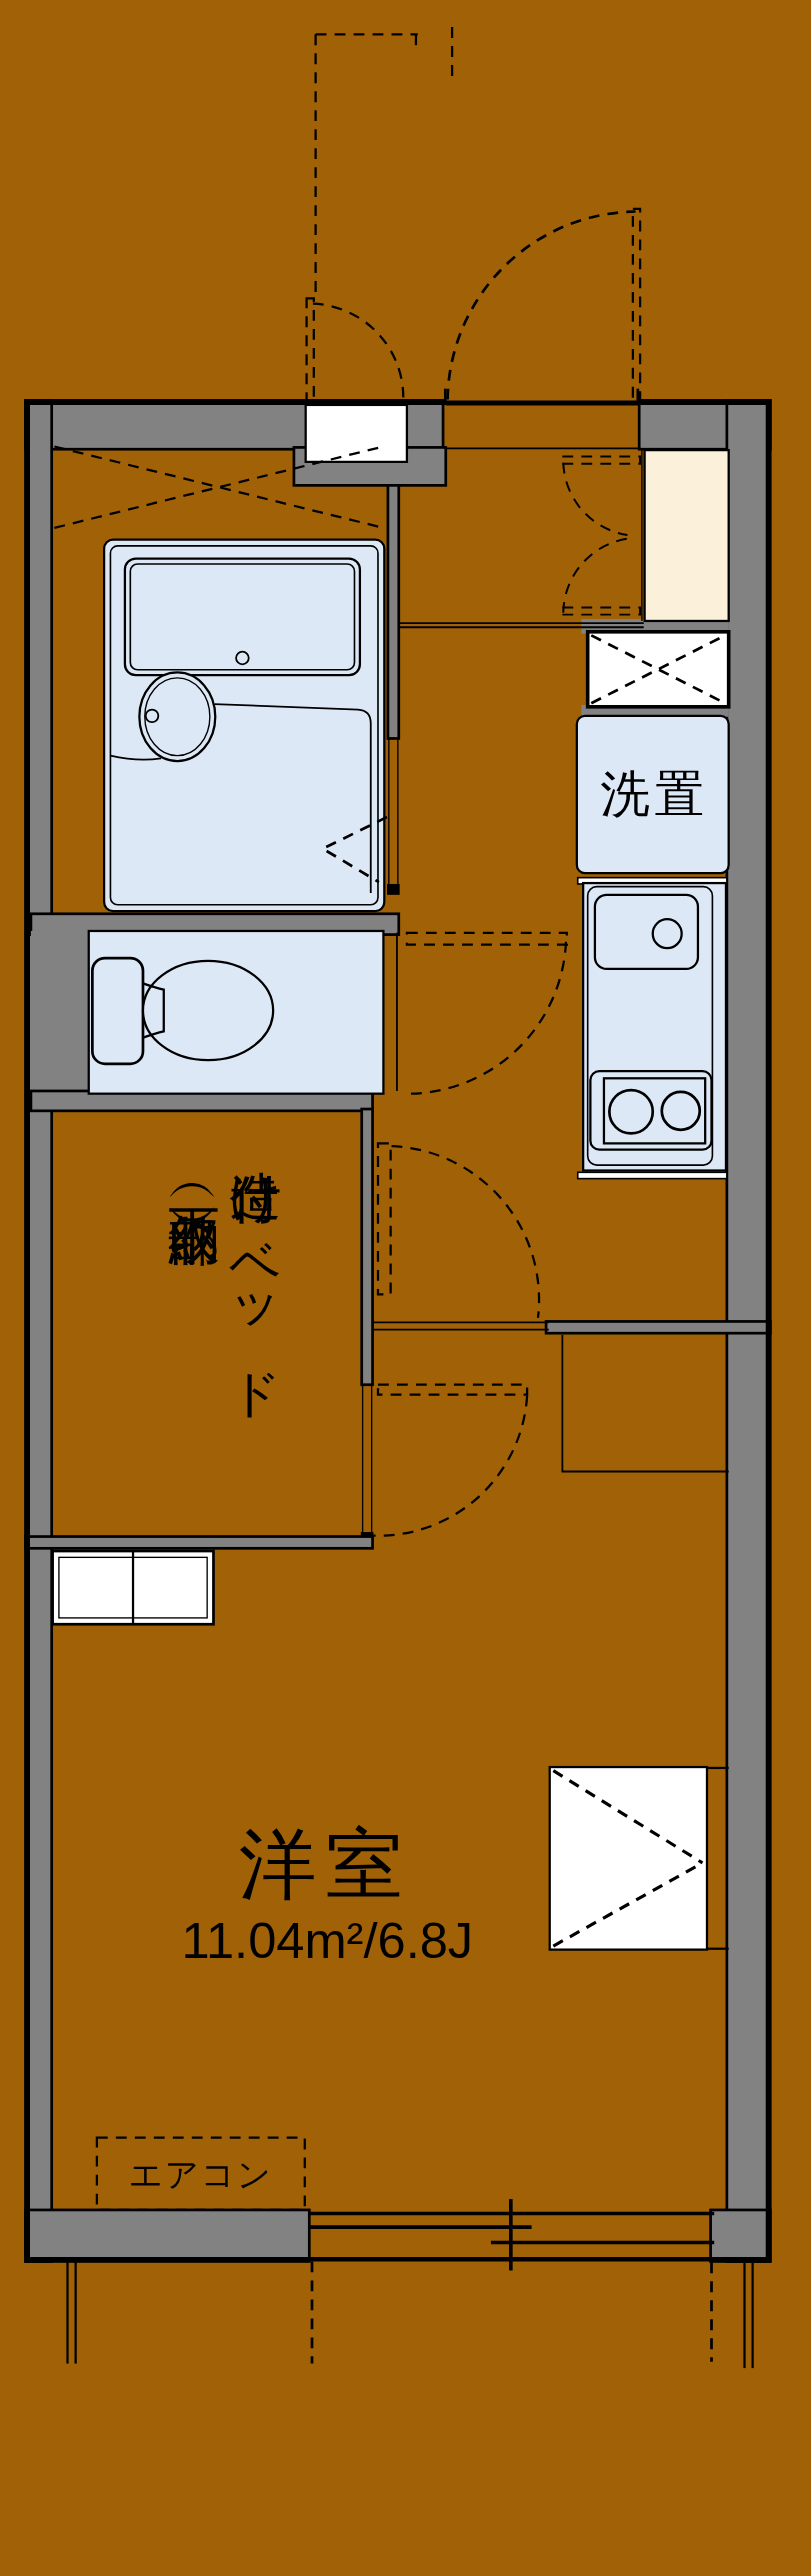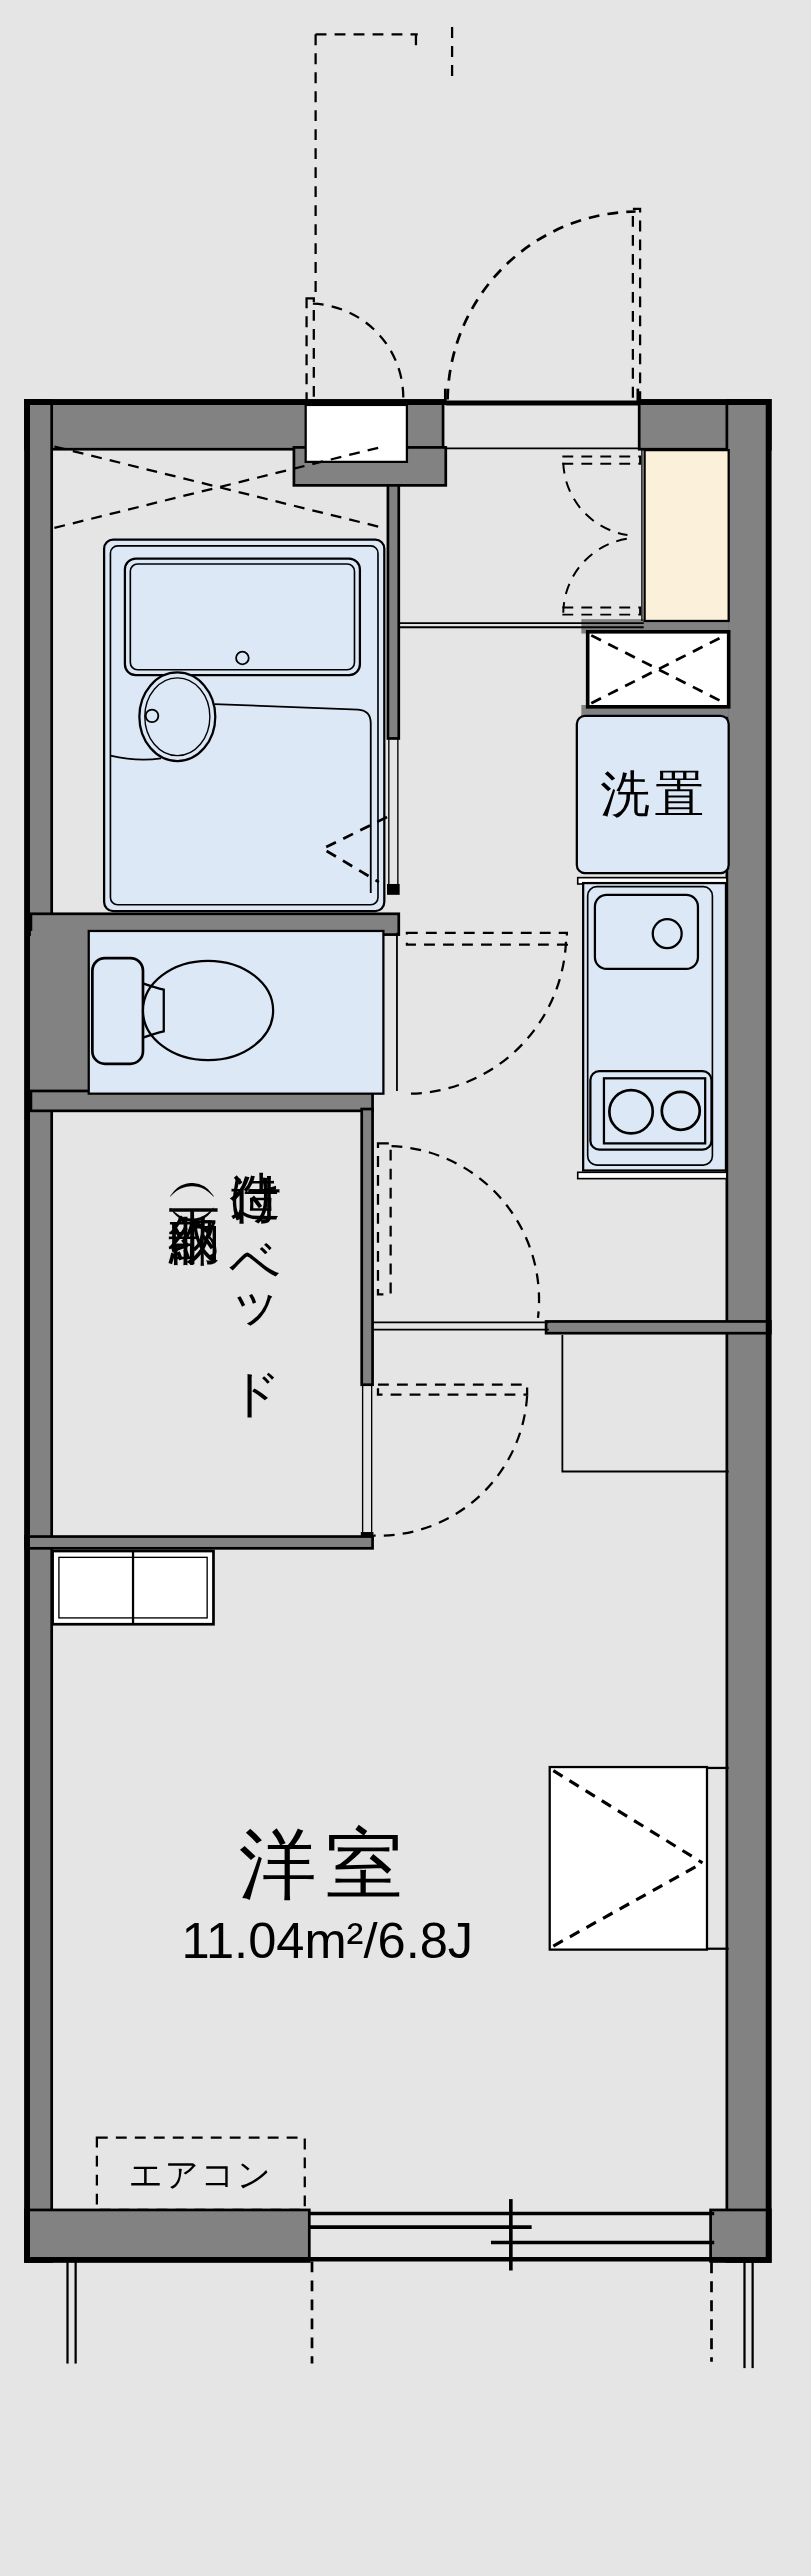--- a/index.html
+++ b/index.html
@@ -2,21 +2,21 @@
 <html style="--wall-gray: #828282; --fixture-blue: #dde8f7; --cabinet-cream: #fbf0d9; --line-black: #000000;font-size:14.5px"><head>
 <meta charset="utf-8">
 <style>
   :root{
     --wall-gray:#828282;
     --fixture-blue:#dde8f7;
     --cabinet-cream:#fbf0d9;
     --line-black:#000000;
   }
   html,body{margin:0;padding:0;background:#ffffff;}
-  #page{width:812px;height:2576px;position:relative;background:#e5e5e5;
+  #page{width:812px;height:2576px;position:relative;background:#a16207;
         font-family:"Liberation Sans","DejaVu Sans",sans-serif;}
   svg{position:absolute;top:0;left:0;}
   .wall{fill:var(--wall-gray);stroke:var(--line-black);stroke-width:3;}
   .wallnb{fill:var(--wall-gray);}
   .blk{fill:var(--line-black);}
   .blue{fill:var(--fixture-blue);stroke:var(--line-black);}
   .cream{fill:var(--cabinet-cream);stroke:var(--line-black);}
   .whitebox{fill:#ffffff;stroke:var(--line-black);}
   .ln{stroke:var(--line-black);fill:none;}
   .dash{stroke:var(--line-black);fill:none;stroke-dasharray:12 9;}

